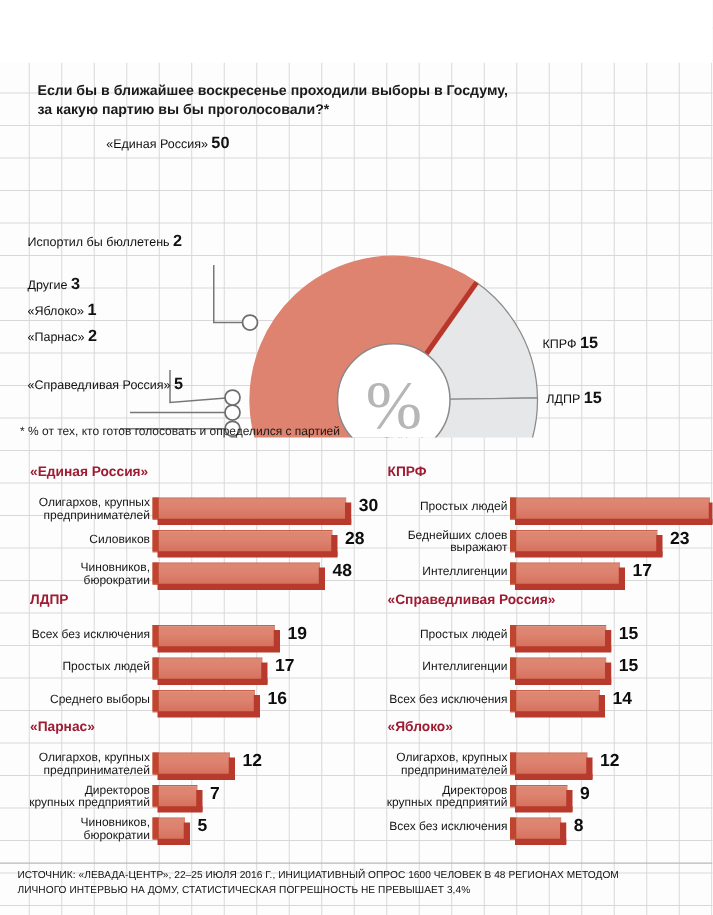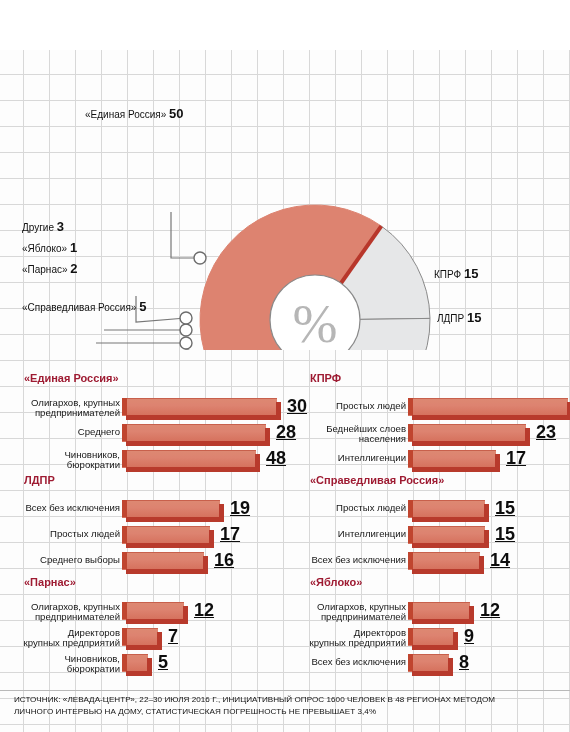--- a/index.html
+++ b/index.html
@@ -79,41 +79,43 @@
   .bar-right{
     position:absolute;width:5px;height:17px;
     background:#b83a2c;
   }
   .bar-left{
     position:absolute;left:0;top:0;width:5px;height:17px;
     background:#c0452f;
   }
   .bv{
     position:absolute;
-    font-size:18px;font-weight:bold;color:#0d0d0d;white-space:nowrap;text-decoration:underline;
+    font-size:14px;font-weight:bold;color:#0d0d0d;white-space:nowrap;
   }
   
   .footer{
     position:absolute;left:14px;top:694px;width:548px;
     font-size:8.1px;color:#111;line-height:1.45;
     white-space:pre-line;letter-spacing:0.05px;
   }
   .footer-rule{
     position:absolute;left:0;top:690px;width:570px;height:1px;background:#b9b9b9;
   }
 </style>
 </head>
 <body>
 
 <div id="page">
 
   <div class="title-band">
     <div class="rule"></div>
   </div>
 
+  <div class="question">Если бы в ближайшее воскресенье проходили выборы в Госдуму,
+за какую партию вы бы проголосовали?*</div>
 
   <div class="chart-area">
     <svg class="donut" width="570" height="250" viewBox="0 0 570 250">
       <g id="pie-slices">
           <path d="M 315 220 L 295.030459568303 333.2528915964039 A 115 115 0 1 1 381.2897163595261 126.02833669146014 Z" fill="#dd8370" stroke="#dd8370" stroke-width="1"></path>
           <path d="M 315 220 L 381.2897163595261 126.02833669146014 A 115 115 0 0 1 429.98879026107 218.39434926099815 Z" fill="#e6e7e8" stroke="#8a8a8a" stroke-width="1"></path>
           <path d="M 315 220 L 429.98879026107 218.39434926099815 A 115 115 0 0 1 383.8877138292924 312.08410765910435 Z" fill="#e6e7e8" stroke="#8a8a8a" stroke-width="1"></path>
           <path d="M 315 220 L 383.8877138292924 312.08410765910435 A 115 115 0 0 1 352.06055495150883 328.8646649133051 Z" fill="#e6e7e8" stroke="#8a8a8a" stroke-width="1"></path>
           <path d="M 315 220 L 352.06055495150883 328.8646649133051 A 115 115 0 0 1 338.12396093178575 332.6511537039246 Z" fill="#e6e7e8" stroke="#8a8a8a" stroke-width="1"></path>
           <path d="M 315 220 L 338.12396093178575 332.6511537039246 A 115 115 0 0 1 331.0049066104074 333.8808279052806 Z" fill="#e6e7e8" stroke="#8a8a8a" stroke-width="1"></path>
@@ -138,43 +140,45 @@
           <circle cx="187" cy="256" r="6" fill="#ffffff" stroke="#6d6d6d" stroke-width="1.4"></circle>
           <circle cx="186" cy="243" r="6" fill="#ffffff" stroke="#6d6d6d" stroke-width="1.4"></circle>
           <circle cx="186" cy="230" r="6" fill="#ffffff" stroke="#6d6d6d" stroke-width="1.4"></circle>
           <circle cx="186" cy="218" r="6" fill="#ffffff" stroke="#6d6d6d" stroke-width="1.4"></circle>
         </g>
       <circle cx="315" cy="220" r="45" fill="#ffffff" stroke="#8a8a8a" stroke-width="1.2"></circle>
       <text x="315" y="242" text-anchor="middle" font-family="Liberation Serif, serif" font-size="54" fill="#b6b6b6">%</text>
     </svg>
 
     <div class="lead-label" id="lbl-er" style="left: 85px; top: 6px;"><span>«Единая Россия»</span> <b>50</b></div>
+    <div class="lead-label" id="lbl-sp" style="left: 22px; top: 85px;"><span>Испортил бы бюллетень</span> <b>2</b></div>
     <div class="lead-label" id="lbl-dr" style="left: 22px; top: 119px;"><span>Другие</span> <b>3</b></div>
     <div class="lead-label" id="lbl-ya" style="left: 22px; top: 140px;"><span>«Яблоко»</span> <b>1</b></div>
     <div class="lead-label" id="lbl-pa" style="left: 22px; top: 161px;"><span>«Парнас»</span> <b>2</b></div>
     <div class="lead-label" id="lbl-sr" style="left: 22px; top: 199px;"><span>«Справедливая Россия»</span> <b>5</b></div>
     <div class="lead-label" id="lbl-kp" style="left: 434px; top: 166px;"><span>КПРФ</span> <b>15</b></div>
     <div class="lead-label" id="lbl-ld" style="left: 437px; top: 210px;"><span>ЛДПР</span> <b>15</b></div>
   </div>
 
+  <div class="footnote">* % от тех, кто готов голосовать и определился с партией</div>
 
 
   <div id="bars-root">
       <div class="bargroup" style="left: 0px; top: 0px;">
         <div class="bg-title" style="position: absolute; left: 24px; top: 372px;">«Единая Россия»</div>
         <div class="bl" style="left: 10px; width: 110px; top: 398px;">Олигархов, крупных
 предпринимателей</div>
         <div class="bar3d" style="left: 122px; top: 398px; width: 160px; height: 22px;">
           <div class="bar-face" style="width: 155px;"></div>
           <div class="bar-bottom" style="top: 17px; width: 155px;"></div>
           <div class="bar-right" style="left: 154px; top: 4px;"></div>
           <div class="bar-left"></div>
         </div>
         <div class="bv" style="left: 287px; top: 396px;">30</div>
-        <div class="bl" style="left: 10px; width: 110px; top: 427px;">Среднего</div>
+        <div class="bl" style="left: 10px; width: 110px; top: 427px;">Силовиков</div>
         <div class="bar3d" style="left: 122px; top: 424px; width: 149px; height: 22px;">
           <div class="bar-face" style="width: 144px;"></div>
           <div class="bar-bottom" style="top: 17px; width: 144px;"></div>
           <div class="bar-right" style="left: 143px; top: 4px;"></div>
           <div class="bar-left"></div>
         </div>
         <div class="bv" style="left: 276px; top: 422px;">28</div>
         <div class="bl" style="left: 10px; width: 110px; top: 450px;">Чиновников,
 бюрократии</div>
         <div class="bar3d" style="left: 122px; top: 450px; width: 139px; height: 22px;">
@@ -188,21 +192,21 @@
       <div class="bargroup" style="left: 0px; top: 0px;">
         <div class="bg-title" style="position: absolute; left: 310px; top: 372px;">КПРФ</div>
         <div class="bl" style="left: 296px; width: 110px; top: 401px;">Простых людей</div>
         <div class="bar3d" style="left: 408px; top: 398px; width: 165px; height: 22px;">
           <div class="bar-face" style="width: 160px;"></div>
           <div class="bar-bottom" style="top: 17px; width: 160px;"></div>
           <div class="bar-right" style="left: 159px; top: 4px;"></div>
           <div class="bar-left"></div>
         </div>
         <div class="bl" style="left: 296px; width: 110px; top: 424px;">Беднейших слоев
-населения</div>
+выражают</div>
         <div class="bar3d" style="left: 408px; top: 424px; width: 123px; height: 22px;">
           <div class="bar-face" style="width: 118px;"></div>
           <div class="bar-bottom" style="top: 17px; width: 118px;"></div>
           <div class="bar-right" style="left: 117px; top: 4px;"></div>
           <div class="bar-left"></div>
         </div>
         <div class="bv" style="left: 536px; top: 422px;">23</div>
         <div class="bl" style="left: 296px; width: 110px; top: 453px;">Интеллигенции</div>
         <div class="bar3d" style="left: 408px; top: 450px; width: 93px; height: 22px;">
           <div class="bar-face" style="width: 88px;"></div>
@@ -321,15 +325,15 @@
           <div class="bar-face" style="width: 41px;"></div>
           <div class="bar-bottom" style="top: 17px; width: 41px;"></div>
           <div class="bar-right" style="left: 40px; top: 4px;"></div>
           <div class="bar-left"></div>
         </div>
         <div class="bv" style="left: 459px; top: 652px;">8</div>
       </div>
     </div>
 
   <div class="footer-rule"></div>
-  <div class="footer">ИСТОЧНИК: «ЛЕВАДА-ЦЕНТР», 22–30 ИЮЛЯ 2016 Г., ИНИЦИАТИВНЫЙ ОПРОС 1600 ЧЕЛОВЕК В 48 РЕГИОНАХ МЕТОДОМ
+  <div class="footer">ИСТОЧНИК: «ЛЕВАДА-ЦЕНТР», 22–25 ИЮЛЯ 2016 Г., ИНИЦИАТИВНЫЙ ОПРОС 1600 ЧЕЛОВЕК В 48 РЕГИОНАХ МЕТОДОМ
 ЛИЧНОГО ИНТЕРВЬЮ НА ДОМУ, СТАТИСТИЧЕСКАЯ ПОГРЕШНОСТЬ НЕ ПРЕВЫШАЕТ 3,4%</div>
 </div>
 
 </body></html>

